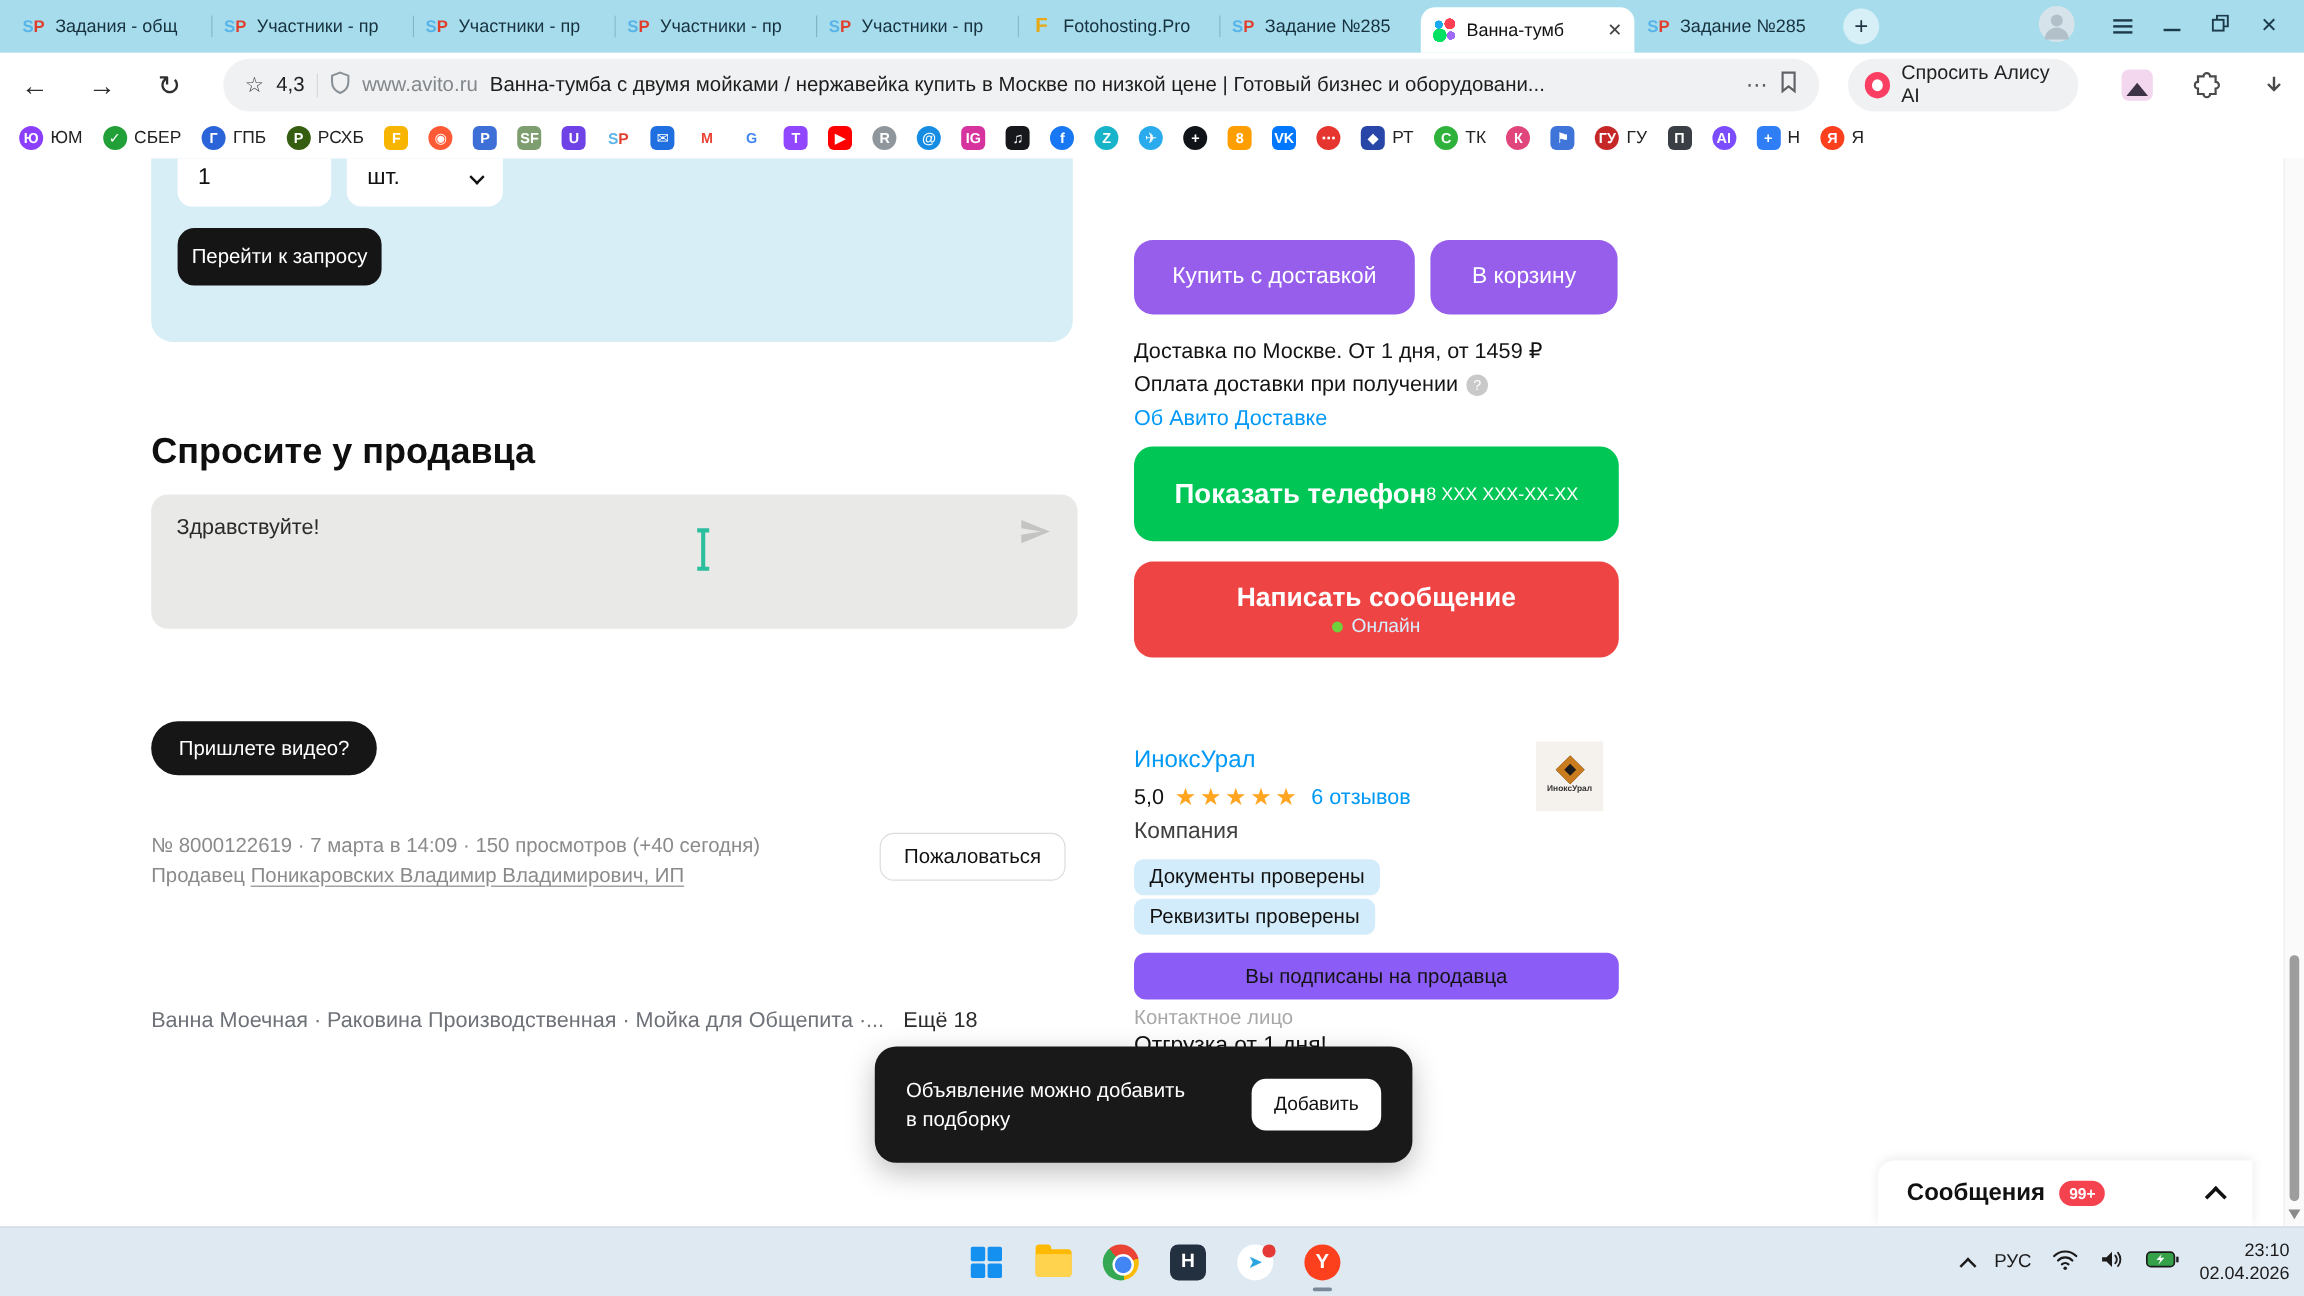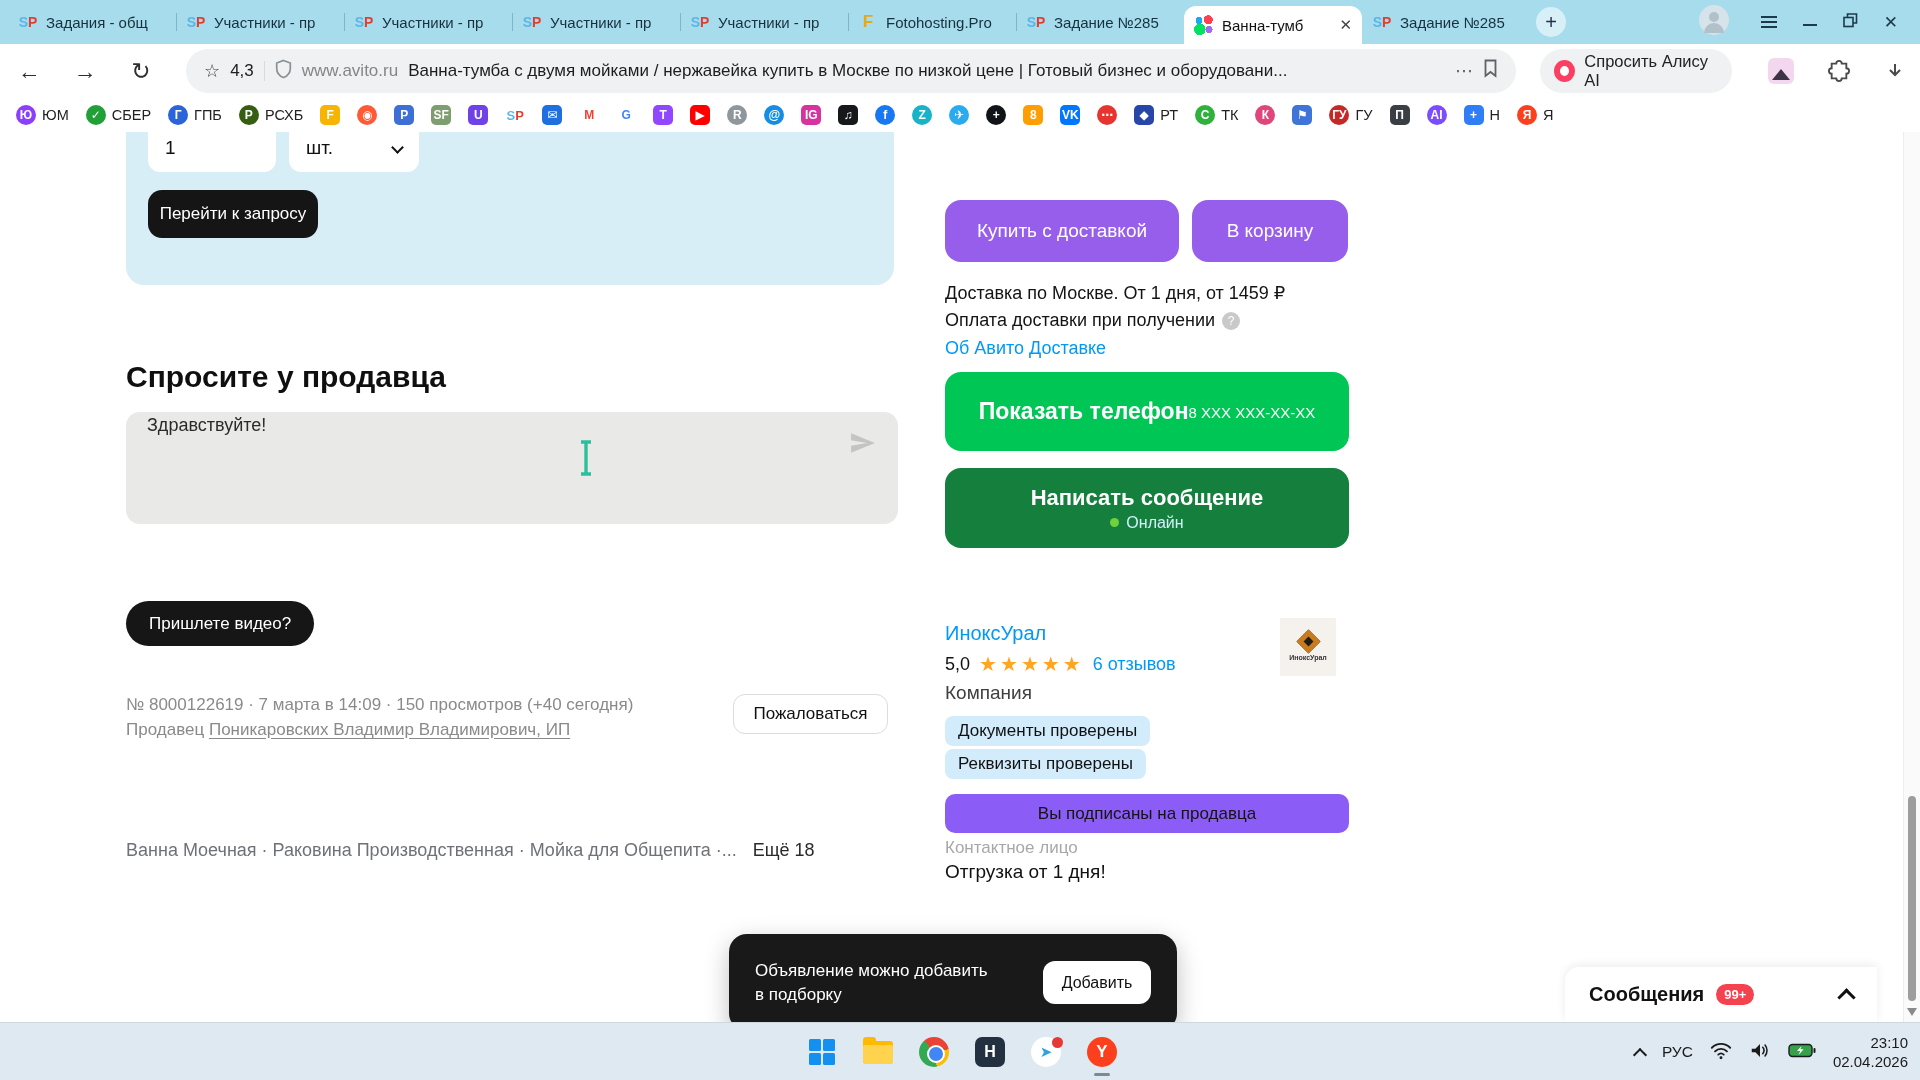--- a/index.html
+++ b/index.html
@@ -53,21 +53,21 @@
   .bm.spb i{background:#fff;background-image:linear-gradient(90deg,#58b4e8 48%,#e03f2d 48%);-webkit-background-clip:text;background-clip:text;color:transparent;font-size:13px;}
 
   
   #page{position:absolute;left:0;top:132px;width:1903px;height:890px;background:#fff;}
   #panel{position:absolute;left:126px;top:0;width:768px;height:153px;background:#d7eef7;border-radius:0 0 18px 18px;}
   #qty{position:absolute;left:22px;top:0;width:128px;height:40px;background:#fff;border-radius:0 0 12px 12px;padding:5px 0 0 17px;font-size:19px;color:#111;}
   #unit{position:absolute;left:163px;top:0;width:130px;height:40px;background:#fff;border-radius:0 0 12px 12px;padding:5px 0 0 17px;font-size:19px;color:#111;}
   .chev{position:absolute;right:17px;top:11px;width:9px;height:9px;border-right:2.2px solid #111;border-bottom:2.2px solid #111;transform:rotate(45deg);}
   #gotoreq{position:absolute;left:22px;top:58px;width:170px;height:48px;background:#151515;color:#fff;border-radius:14px;display:flex;align-items:center;justify-content:center;font-size:17px;}
   #askTitle{position:absolute;left:126px;top:228px;font-size:30px;font-weight:700;color:#0f0f0f;}
-  #msgBox{position:absolute;left:126px;top:280px;width:772px;height:112px;background:#e9e9e7;border-radius:14px;padding:3px 21px;font-size:18px;color:#2b2b2b;}
+  #msgBox{position:absolute;left:126px;top:280px;width:772px;height:112px;background:#e9e9e7;border-radius:14px;padding:17px 21px;font-size:18px;color:#2b2b2b;}
   #sendic{position:absolute;right:22px;top:20px;}
   #ibeam{position:absolute;left:452px;top:27px;}
   .chiprow{position:absolute;left:126px;display:flex;gap:15px;}
   #chips1{top:413px;} #chips2{top:469px;}
   .chip{height:45px;border-radius:23px;background:#161616;color:#fff;font-size:17px;padding:0 23px;display:flex;align-items:center;white-space:nowrap;}
   #metaInfo{position:absolute;left:126px;top:563px;font-size:17px;color:#8a8a8a;}
   #metaSeller{position:absolute;left:126px;top:588px;font-size:17px;color:#8a8a8a;}
   #metaSeller u{text-underline-offset:3px;}
   #reportBtn{position:absolute;left:733px;top:562px;width:155px;height:40px;background:#fff;border:1px solid #dcdcdc;border-radius:12px;display:flex;align-items:center;justify-content:center;font-size:17px;color:#111;}
   #crumbs{position:absolute;left:126px;top:708px;font-size:18px;color:#6e7278;}
@@ -75,40 +75,40 @@
 
   
   .pbtn{position:absolute;top:68px;height:62px;background:#965eeb;border-radius:16px;color:#fff;font-size:19px;display:flex;align-items:center;justify-content:center;}
   #btnBuy{left:945px;width:234px;} #btnCart{left:1192px;width:156px;}
   #dlv1{position:absolute;left:945px;top:150px;font-size:18px;color:#141414;}
   #dlv2{position:absolute;left:945px;top:178px;font-size:18px;color:#141414;display:flex;align-items:center;gap:7px;}
   .qmark{width:18px;height:18px;border-radius:50%;background:#c9c9c9;color:#fff;font-size:12px;display:inline-flex;align-items:center;justify-content:center;}
   #dlvLink{position:absolute;left:945px;top:206px;font-size:18px;color:#0099f7;}
   #btnPhone{position:absolute;left:945px;top:240px;width:404px;height:79px;background:#00c656;border-radius:16px;color:#fff;display:flex;flex-direction:row;align-items:center;justify-content:center;}
   #btnPhone .l1{font-size:23px;font-weight:600;} #btnPhone .l2{font-size:15px;margin-top:2px;}
-  #btnMsg{position:absolute;left:945px;top:336px;width:404px;height:80px;background:#15803d;border-radius:16px;color:#fff;display:flex;flex-direction:column;align-items:center;justify-content:center;}
+  #btnMsg{position:absolute;left:945px;top:336px;width:404px;height:80px;background:#ef4444;border-radius:16px;color:#fff;display:flex;flex-direction:column;align-items:center;justify-content:center;}
   #btnMsg .l1{font-size:22px;font-weight:600;}
   #btnMsg .l2{font-size:16px;color:#d6efff;display:flex;align-items:center;gap:7px;margin-top:3px;}
   .gdot{width:9px;height:9px;border-radius:50%;background:#6fd23c;}
   #sellerName{position:absolute;left:945px;top:490px;font-size:20px;color:#0099f7;}
   #sellerRating{position:absolute;left:945px;top:520px;font-size:18px;display:flex;align-items:center;gap:9px;}
   #sellerRating .stars{color:#ffa51f;font-size:20px;letter-spacing:3px;}
   #sellerRating .rev{color:#0099f7;}
   #sellerType{position:absolute;left:945px;top:550px;font-size:19px;color:#404040;}
   #sellerLogo{position:absolute;left:1280px;top:486px;width:56px;height:58px;background:#f5f1ec;display:flex;flex-direction:column;align-items:center;justify-content:center;gap:4px;}
   .dmd{width:17px;height:17px;transform:rotate(45deg);border:5px solid #c87c1e;background:#1c1c1c;}
   #sellerLogo .cap{font-size:7px;font-weight:700;color:#333;}
   .sbadge{position:absolute;left:945px;background:#d3ecfc;border-radius:8px;padding:5px 13px;font-size:17px;color:#111;}
   #badge1{top:584px;} #badge2{top:617px;}
   #subBar{position:absolute;left:945px;top:662px;width:404px;height:39px;background:#8b5cf6;border-radius:10px;display:flex;align-items:center;justify-content:center;font-size:17px;color:#141414;}
   #contact{position:absolute;left:945px;top:706px;font-size:17px;color:#a8a8a8;}
   #shipping{position:absolute;left:945px;top:729px;font-size:19px;color:#111;}
 
   
-  #toast{position:absolute;left:729px;top:802px;width:448px;height:97px;background:#191919;border-radius:18px;display:flex;align-items:center;padding:0 26px;gap:18px;box-shadow:0 8px 24px rgba(0,0,0,.25);}
+  #toast{position:absolute;left:729px;top:740px;width:448px;height:97px;background:#191919;border-radius:18px;display:flex;align-items:center;padding:0 26px;gap:18px;box-shadow:0 8px 24px rgba(0,0,0,.25);}
   #toast .ttxt{flex:1;color:#fff;font-size:17px;line-height:1.4;}
   #toastBtn{width:108px;height:43px;background:#fff;border-radius:12px;display:flex;align-items:center;justify-content:center;font-size:16px;color:#111;}
   #msgsBar{position:absolute;left:1565px;top:835px;width:312px;height:55px;background:#fff;border-radius:14px 0 0 0;box-shadow:0 -2px 10px rgba(0,0,0,.08);display:flex;align-items:center;padding:0 24px;gap:12px;}
   #msgsBar .mlabel{font-size:20px;font-weight:700;color:#111;}
   #msgsBadge{background:#f5424f;color:#ffffff;font-size:13px;font-weight:700;padding:3px 8px;border-radius:11px;}
   .chevup{width:13px;height:13px;border-left:3px solid #111;border-top:3px solid #111;transform:rotate(45deg);margin-left:auto;margin-top:6px;}
 
   
   #scrollbar{position:absolute;left:1903px;top:132px;width:17px;height:890px;background:#fafafa;border-left:1px solid #ededed;}
   #scrollThumb{position:absolute;left:4px;top:664px;width:8px;height:205px;border-radius:4px;background:#9d9d9d;}

